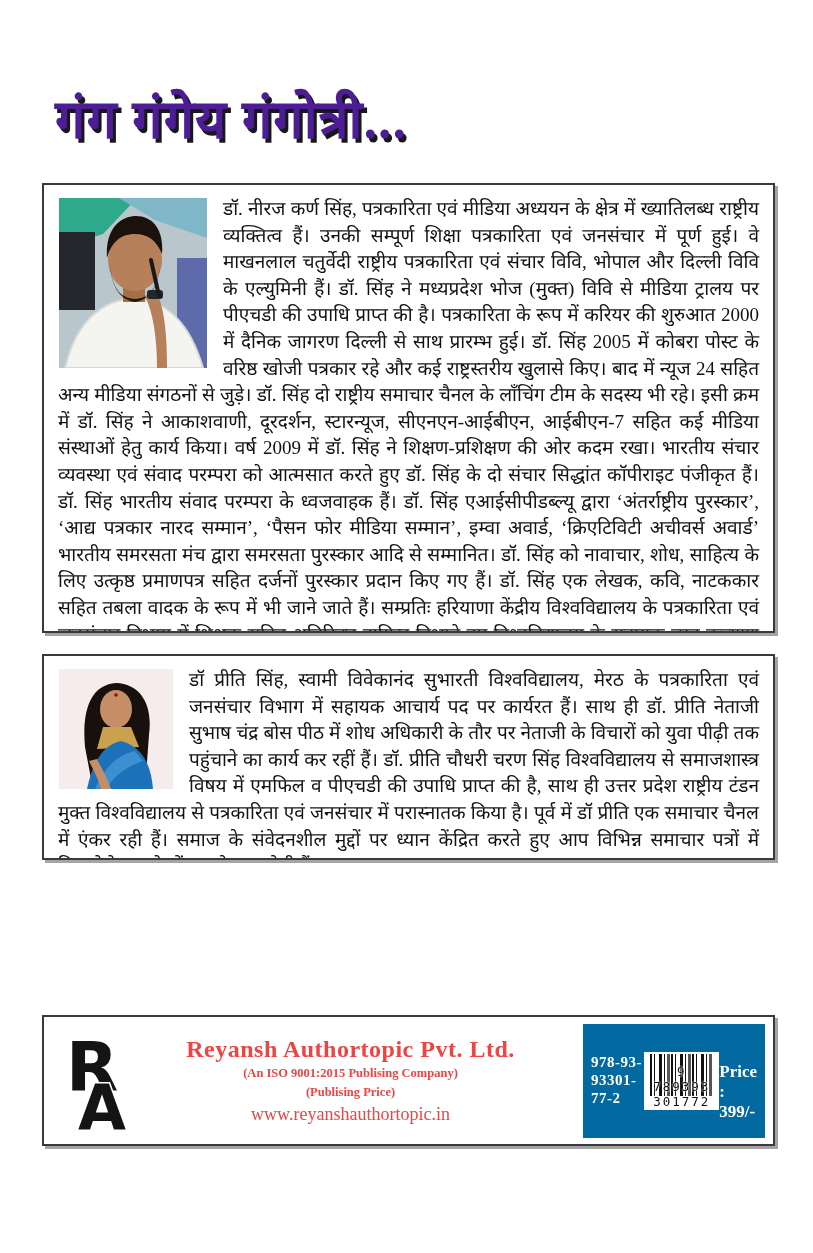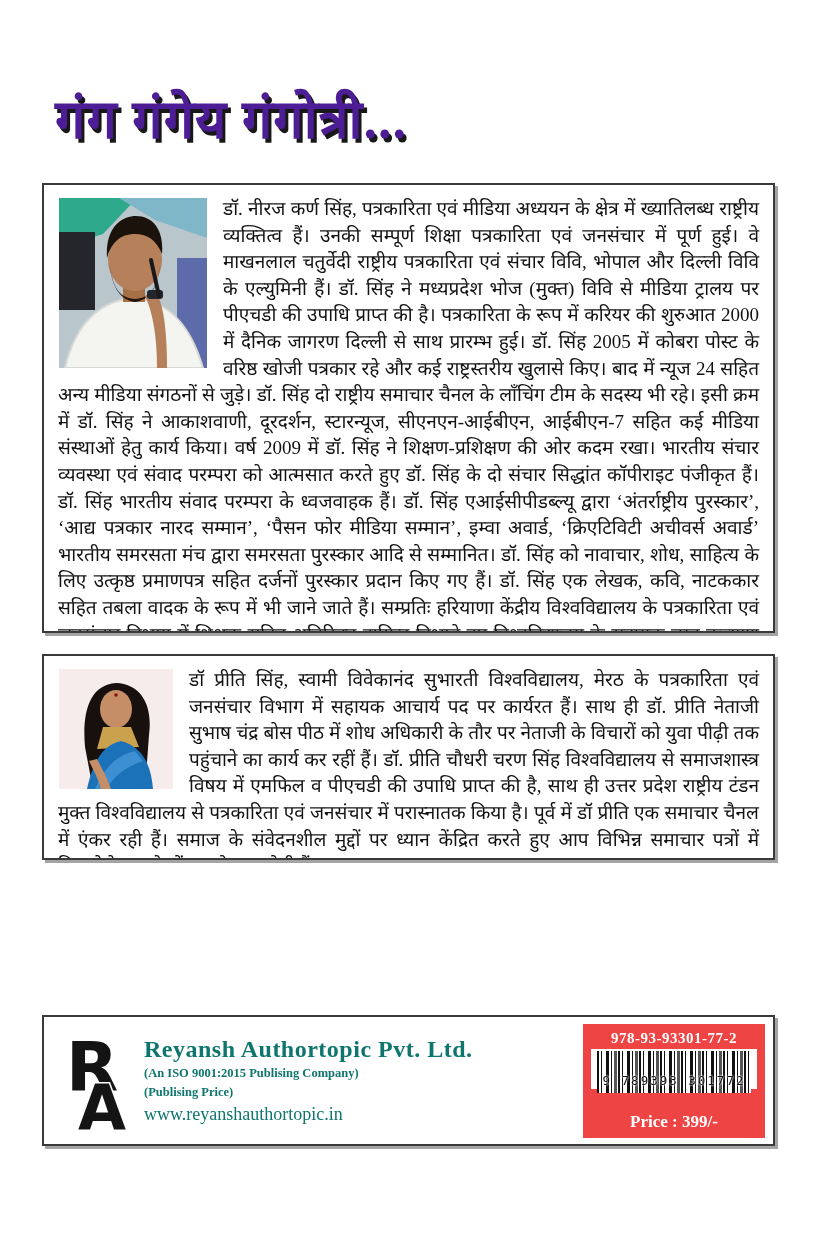--- a/index.html
+++ b/index.html
@@ -56,46 +56,46 @@
     position:absolute; left:42px; top:1015px;
     width:733px; height:131px;
     border:2px solid #3a3a3a;
     box-shadow:3px 3px 0 rgba(90,90,90,.55);
     background:#fff;
     display:flex; align-items:center;
     padding:6px 8px 6px 20px;
   }
   .publisher-logo { width:80px; height:104px; flex:0 0 auto; }
   .publisher-center {
-    flex:1 1 auto; text-align:left;
-    color:#0f766e; padding-right:26px;
+    flex:1 1 auto; text-align:center;
+    color:#ef4444; padding-right:26px;
   }
   .publisher-name {
     font-family:"Liberation Serif", serif;
     font-weight:bold; font-size:24px; letter-spacing:.5px;
   }
   .publisher-iso {
     font-family:"Liberation Serif", serif;
     font-weight:bold; font-size:12.5px; margin-top:3px;
   }
   .publisher-type {
     font-family:"Liberation Serif", serif;
     font-weight:bold; font-size:12.5px; margin-top:4px;
   }
   .publisher-site {
     font-family:"Liberation Serif", serif;
     font-size:18px; margin-top:4px;
   }
   .isbn-box {
     flex:0 0 auto;
     width:182px; height:114px;
-    background:#ef4444;
+    background:#0369a1;
     color:#fff;
     padding:5px 8px 6px 8px;
-    display:flex; flex-direction:column; align-items:center;
+    display:flex; flex-direction:row; align-items:center;
   }
   .isbn-number {
     font-family:"Liberation Serif", serif;
     font-weight:bold; font-size:15px; letter-spacing:.5px;
     line-height:18px;
   }
   .barcode-panel {
     width:166px; height:58px; background:#fff;
     margin-top:2px; position:relative;
     padding:0 4px;

